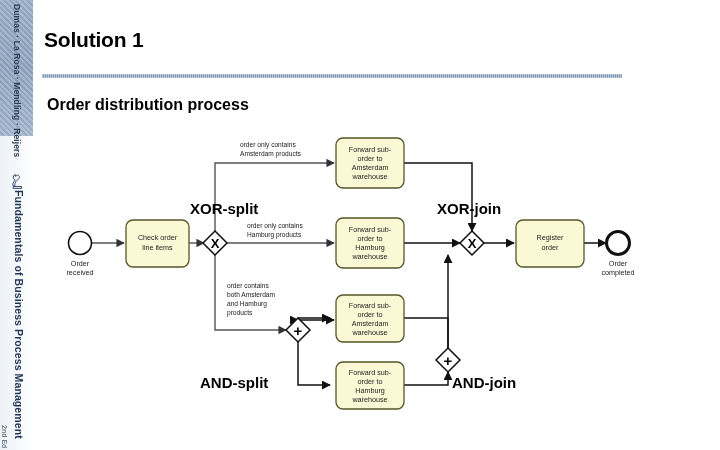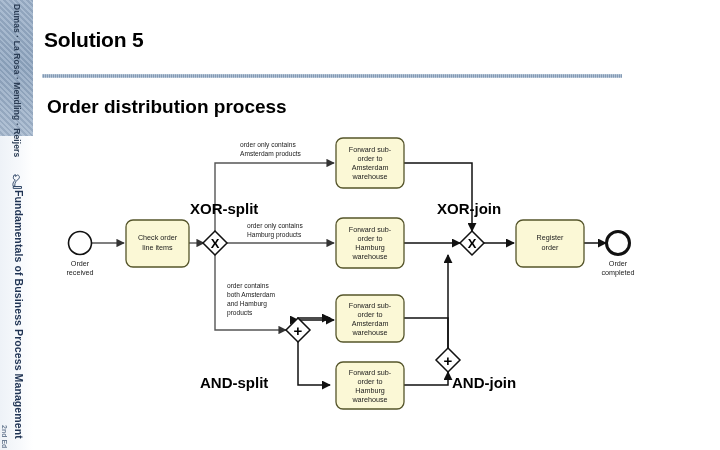--- a/index.html
+++ b/index.html
@@ -52,21 +52,21 @@
     font-size:21px;font-weight:700;color:#000;letter-spacing:-.2px;
   }
   #rule{
     position:absolute;left:42px;top:74px;width:580px;height:4px;
     background:
       repeating-linear-gradient(90deg, rgba(255,255,255,.35) 0 1px, rgba(0,0,0,.06) 1px 2px),
       linear-gradient(180deg,#a9bcd2 0%, #7f9ab8 55%, #b9c8da 100%);
   }
   #subtitle{
     position:absolute;left:47px;top:96px;
-    font-size:19px;font-weight:700;color:#000;
+    font-size:16px;font-weight:700;color:#000;
   }
 
   
   #diagram{position:absolute;left:0;top:0;width:720px;height:450px;}
   #diagram svg{position:absolute;left:0;top:0;}
 
   .task-label{font-family:"Liberation Sans",sans-serif;font-size:7.2px;fill:#1a1a1a;}
   .event-label{font-family:"Liberation Sans",sans-serif;font-size:7.2px;fill:#1a1a1a;}
   .cond-label{font-family:"Liberation Sans",sans-serif;font-size:6.6px;fill:#1a1a1a;}
   .gw-label{font-family:"Liberation Sans",sans-serif;font-size:15px;font-weight:700;fill:#000;}
@@ -93,21 +93,21 @@
                  c-.1 1.1 .1 2 .3 2.6z" fill="none" stroke="currentColor" stroke-width="1.2" stroke-linejoin="round"></path>
         <circle cx="10.6" cy="9.6" r=".75" fill="currentColor"></circle>
       </svg>
     </div>
 
     <div class="vtext" id="booktitle">Fundamentals of Business Process Management</div>
 
     <div id="edition">2nd Ed</div>
   </div>
 
-  <div id="title">Solution 5</div>
+  <div id="title">Solution 1</div>
   <div id="rule"></div>
   <div id="subtitle">Order distribution process</div>
 
   <div id="diagram">
     <svg width="720" height="450" viewBox="0 0 720 450">
       <defs>
         <marker id="ah" viewBox="0 0 10 10" refX="9" refY="5" markerWidth="6" markerHeight="6" orient="auto-start-reverse">
           <path d="M0 0 L10 5 L0 10 z" fill="#333"></path>
         </marker>
         <marker id="ahb" viewBox="0 0 10 10" refX="9" refY="5" markerWidth="6" markerHeight="6" orient="auto-start-reverse">

